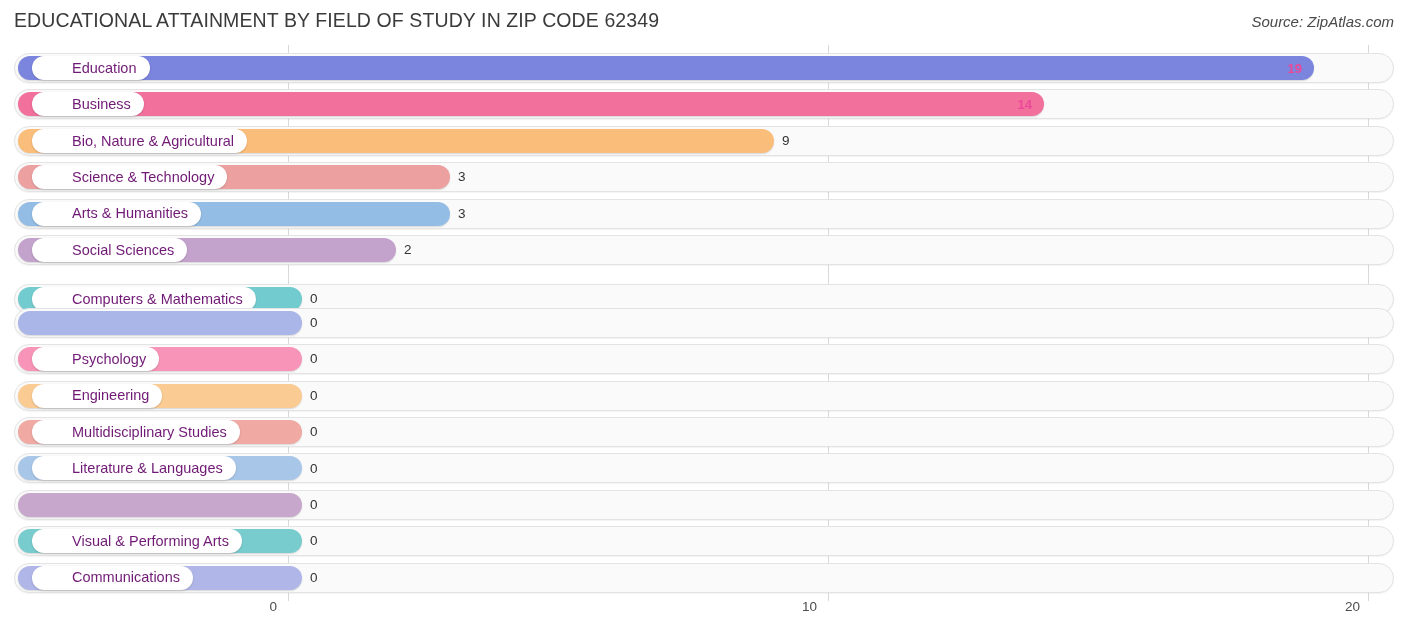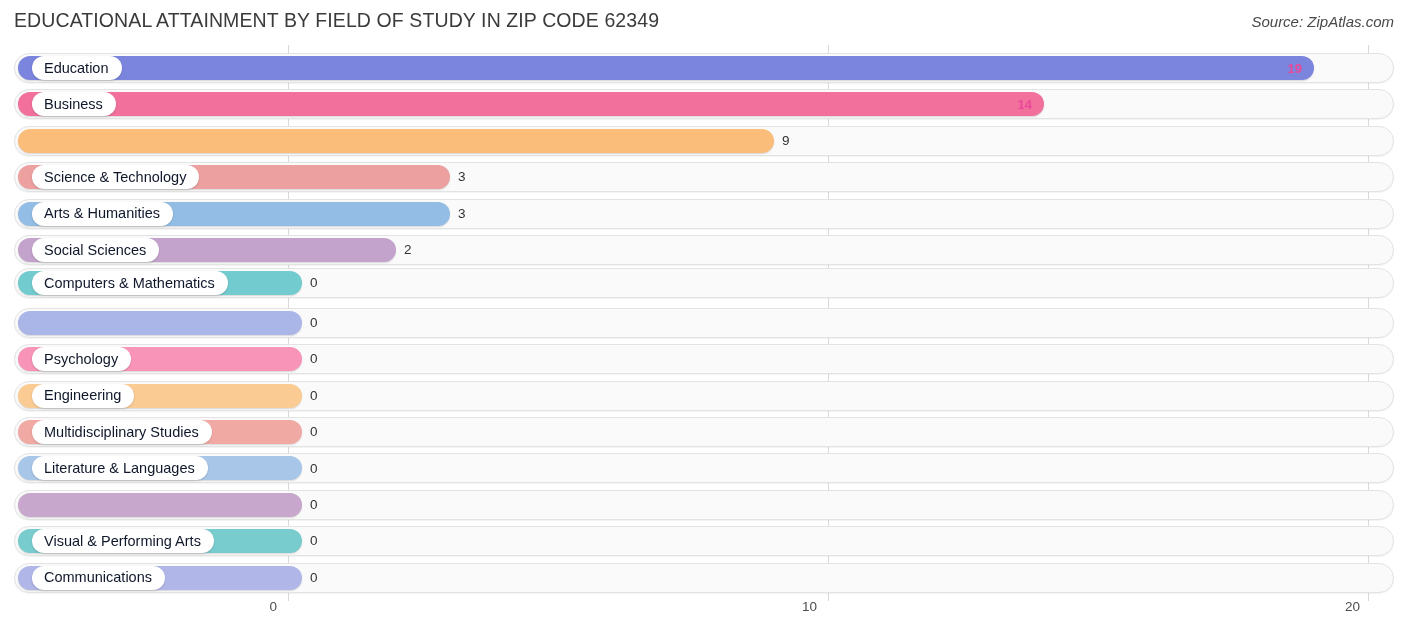--- a/index.html
+++ b/index.html
@@ -88,22 +88,23 @@
     border-radius: 12px;
     box-shadow: 0 1px 2px rgba(0,0,0,0.17);
     display: flex;
     align-items: center;
     padding: 0 13px 0 12px;
     box-sizing: border-box;
     white-space: nowrap;
   }
   .pill-label {
     font-size: 14.5px;
-    color: #0f172a;
+    color: #701a75;
     line-height: 1;
+    margin-left: 28px;
   }
   .val-in {
     position: absolute;
     top: 3px;
     height: 24px;
     display: flex;
     align-items: center;
     font-size: 13px;
     font-weight: bold;
     color: #ec4899;
@@ -155,20 +156,23 @@
           <div class="track"></div>
           <div class="bar" style="width: 1026px; background: rgb(242, 112, 156);"></div>
           <div class="pill">
             <span class="pill-label">Business</span>
           </div>
           <div class="val-in" style="left: 1006px; width: 26px; justify-content: flex-end;">14</div>
         </div>
         <div class="row" style="top: 80.8px;">
           <div class="track"></div>
           <div class="bar" style="width: 756px; background: rgb(251, 189, 122);"></div>
+          <div class="pill">
+            <span class="pill-label">Bio, Nature &amp; Agricultural</span>
+          </div>
           <div class="val-out" style="left: 782px;">9</div>
         </div>
         <div class="row" style="top: 117.2px;">
           <div class="track"></div>
           <div class="bar" style="width: 432px; background: rgb(237, 160, 160);"></div>
           <div class="pill">
             <span class="pill-label">Science &amp; Technology</span>
           </div>
           <div class="val-out" style="left: 458px;">3</div>
         </div>
@@ -181,21 +185,21 @@
           <div class="val-out" style="left: 458px;">3</div>
         </div>
         <div class="row" style="top: 190px;">
           <div class="track"></div>
           <div class="bar" style="width: 378px; background: rgb(195, 162, 204);"></div>
           <div class="pill">
             <span class="pill-label">Social Sciences</span>
           </div>
           <div class="val-out" style="left: 404px;">2</div>
         </div>
-        <div class="row" style="top: 223px;">
+        <div class="row" style="top: 239px;">
           <div class="track"></div>
           <div class="bar" style="width: 284px; background: rgb(114, 203, 206);"></div>
           <div class="pill">
             <span class="pill-label">Computers &amp; Mathematics</span>
           </div>
           <div class="val-out" style="left: 310px;">0</div>
         </div>
         <div class="row" style="top: 262.8px;">
           <div class="track"></div>
           <div class="bar" style="width: 284px; background: rgb(170, 181, 232);"></div>

